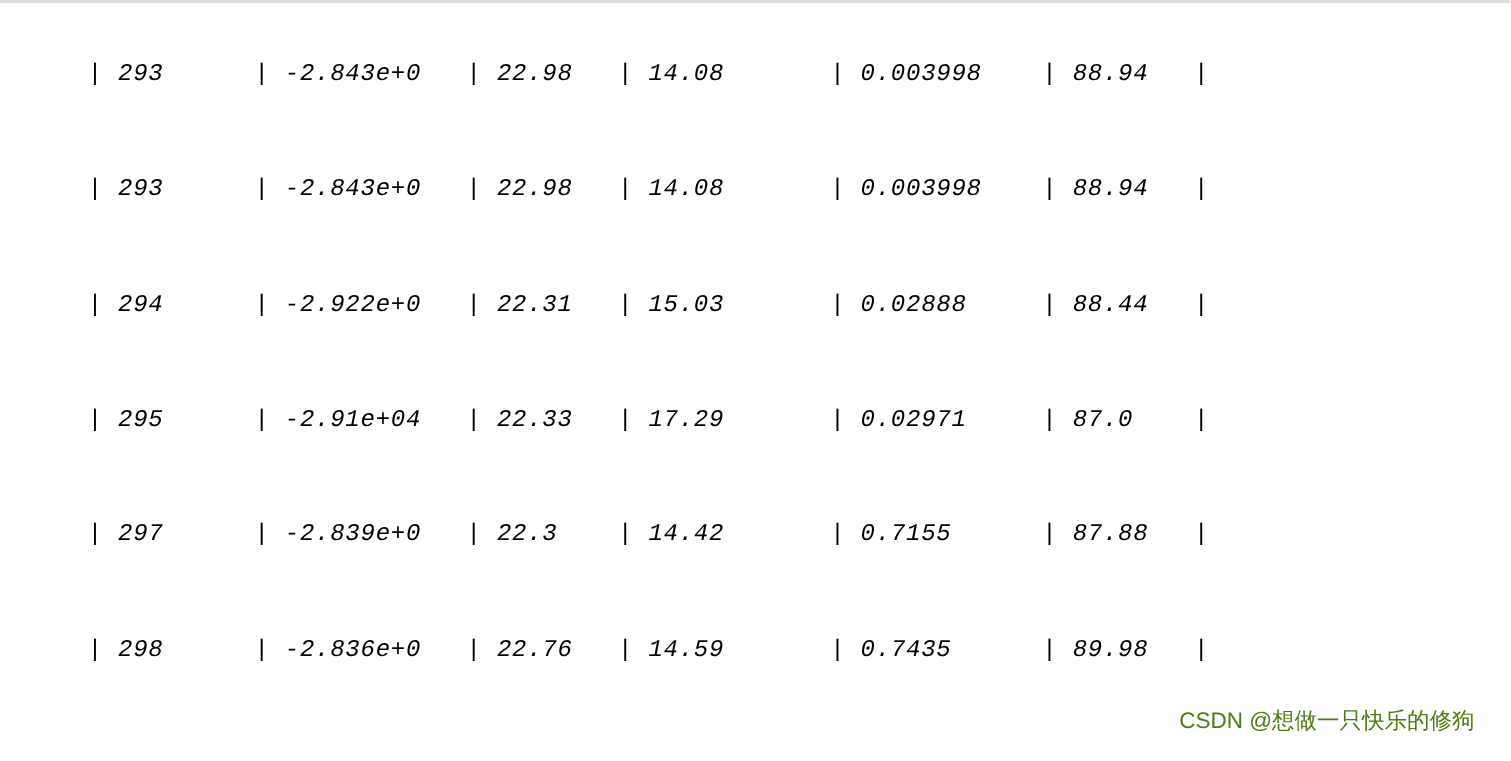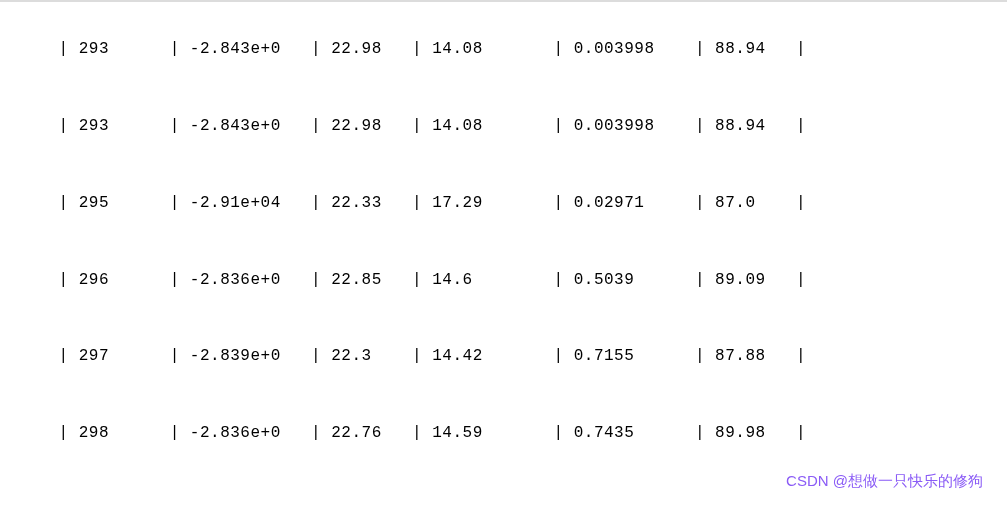--- a/index.html
+++ b/index.html
@@ -21,44 +21,45 @@
     }
     .output-container {
       padding: 0 8px 0 8px;
       white-space: pre;
       font-family: "SimSun", "宋体", "Courier New", monospace;
     }
     .table-row {
       font-family: "SimSun", "宋体", "Courier New", monospace;
       white-space: pre;
       letter-spacing: 0.5px;
+      font-style: italic;
     }
     .watermark {
       position: absolute;
       bottom: 14px;
       right: 24px;
-      color: #8b5cf6;
+      color: #4d7c0f;
       font-size: 15px;
       font-family: "Microsoft YaHei", "SimSun", sans-serif;
       pointer-events: none;
     }
     .content-area {
       border-top: 2px solid #dcdcdc;
       padding-top: 2px;
     }
   </style>
 </head>
 <body>
 
 <div class="content-area">
   <div class="output-container">
     <div class="table-row" id="row-0" style="margin-top: -18px; overflow: hidden;">     | 293      | -2.843e+0   | 22.98   | 14.08       | 0.003998    | 88.94   |</div>
     <div class="table-row" id="row-1">     | 293      | -2.843e+0   | 22.98   | 14.08       | 0.003998    | 88.94   |</div>
+    <div class="table-row" id="row-2">     | 294      | -2.922e+0   | 22.31   | 15.03       | 0.02888     | 88.44   |</div>
     <div class="table-row" id="row-3">     | 295      | -2.91e+04   | 22.33   | 17.29       | 0.02971     | 87.0    |</div>
-    <div class="table-row" id="row-4">     | 296      | -2.836e+0   | 22.85   | 14.6        | 0.5039      | 89.09   |</div>
     <div class="table-row" id="row-5">     | 297      | -2.839e+0   | 22.3    | 14.42       | 0.7155      | 87.88   |</div>
     <div class="table-row" id="row-6">     | 298      | -2.836e+0   | 22.76   | 14.59       | 0.7435      | 89.98   |</div>
     
     
     
   </div>
 
 </div>
 
 <div class="watermark">CSDN @想做一只快乐的修狗</div>

